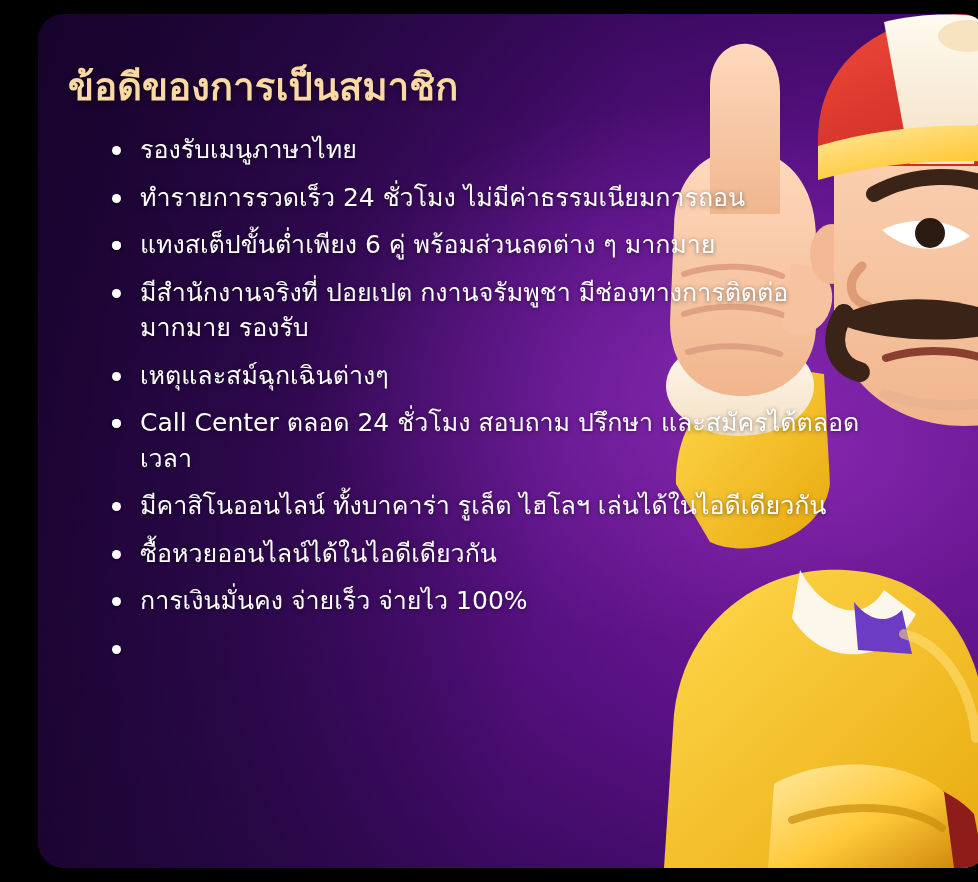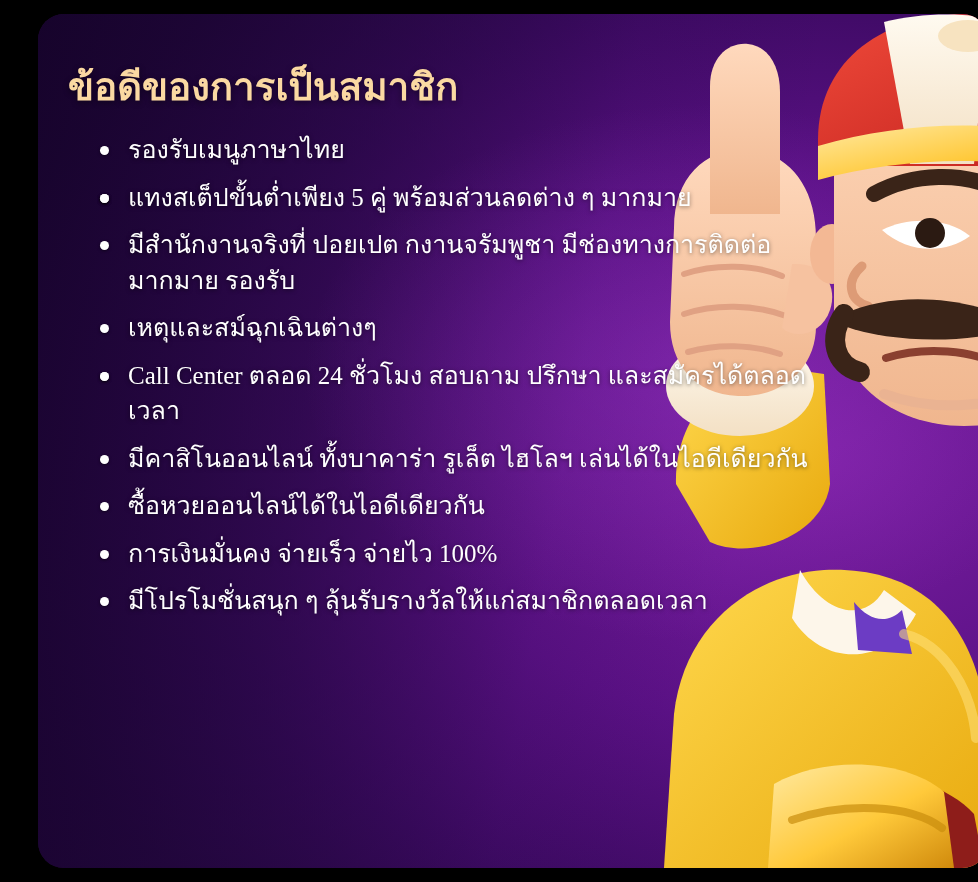--- a/index.html
+++ b/index.html
@@ -70,28 +70,27 @@
     color: #fbd9a2;
     letter-spacing: 0.2px;
     text-shadow: 0 2px 6px rgba(0,0,0,0.45);
     z-index: 6;
     white-space: nowrap;
   }
 
   
   .list {
     position: absolute;
-    left: 52px;
+    left: 64px;
     top: 118px;
     width: 760px;
     margin: 0;
     padding: 0;
     list-style: none;
     z-index: 6;
-    font-family: Liberation Serif, serif;
   }
   .item {
     position: relative;
     padding-left: 38px;
     margin-bottom: 12px;
     color: #ffffff;
     font-size: 25px;
     line-height: 1.42;
     font-weight: 500;
     text-shadow: 0 1px 4px rgba(0,0,0,0.5);
@@ -214,27 +213,28 @@
 
     <div class="heading">ข้อดีของการเป็นสมาชิก</div>
 
     <ul class="list">
       <li class="item">
         <span class="bullet"></span>
         <span>รองรับเมนูภาษาไทย</span>
       </li>
       <li class="item">
         <span class="bullet"></span>
-      </li>
-      <li class="item">
-        <span class="bullet"></span>
-      </li>
-      <li class="item">
-        <span class="bullet"></span>
-        <span>แทงสเต็ปขั้นต่ำเพียง 5 คู่ พร้อมส่วนลดต่าง ๆ มากมาย</span>
+        <span>ทำรายการรวดเร็ว 24 ชั่วโมง ไม่มีค่าธรรมเนียมการถอน</span>
+      </li>
+      <li class="item">
+        <span class="bullet"></span>
+      </li>
+      <li class="item">
+        <span class="bullet"></span>
+        <span>แทงสเต็ปขั้นต่ำเพียง 6 คู่ พร้อมส่วนลดต่าง ๆ มากมาย</span>
       </li>
       <li class="item">
         <span class="bullet"></span>
         <span>มีสำนักงานจริงที่ ปอยเปต กงานจรัมพูชา มีช่องทางการติดต่อมากมาย รองรับ</span>
       </li>
       <li class="item">
         <span class="bullet"></span>
         <span>เหตุและสม์ฉุกเฉินต่างๆ</span>
       </li>
       <li class="item">
@@ -251,18 +251,17 @@
       <li class="item">
         <span class="bullet"></span>
         <span>ซื้อหวยออนไลน์ได้ในไอดีเดียวกัน</span>
       </li>
       <li class="item">
         <span class="bullet"></span>
         <span>การเงินมั่นคง จ่ายเร็ว จ่ายไว 100%</span>
       </li>
       <li class="item">
         <span class="bullet"></span>
-        <span>มีโปรโมชั่นสนุก ๆ ลุ้นรับรางวัลให้แก่สมาชิกตลอดเวลา</span>
       </li>
     </ul>
 
   </div>
 </div>
 
 </body></html>

